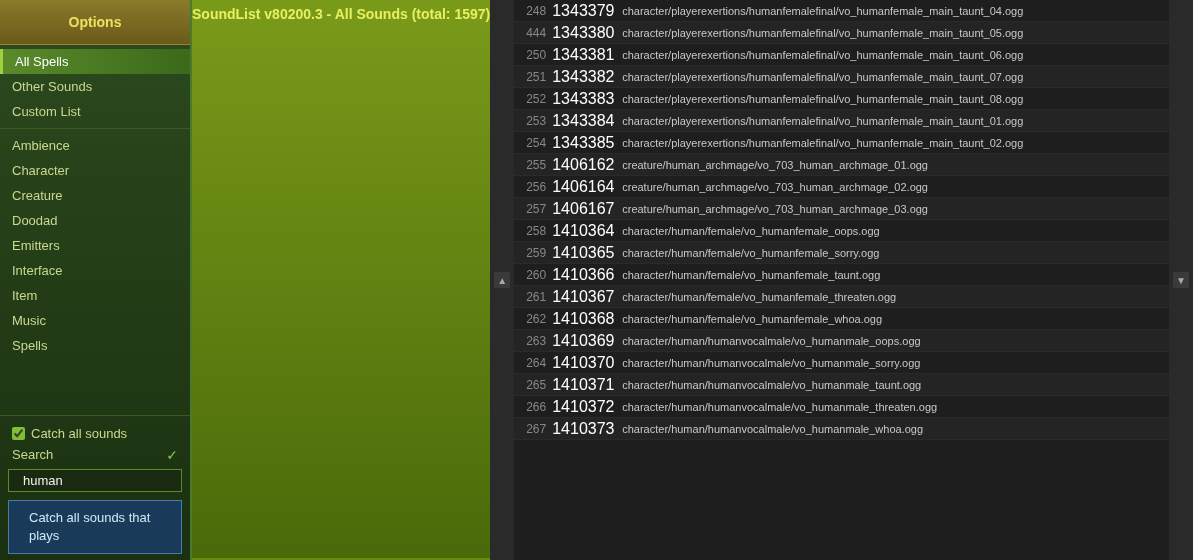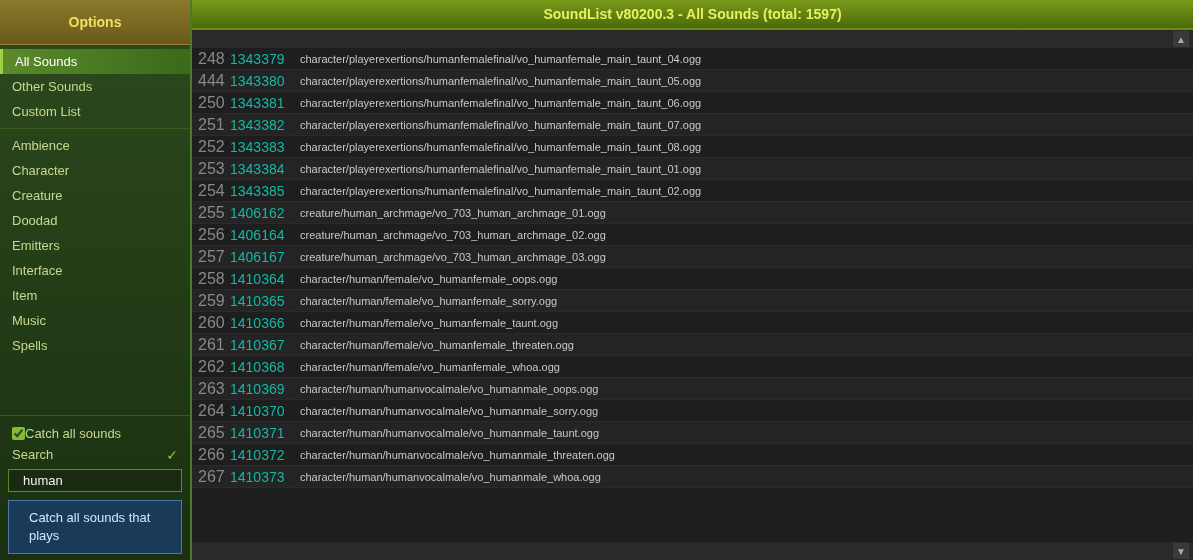--- a/index.html
+++ b/index.html
@@ -58,20 +58,21 @@
     }
 
     .bottom-section {
       padding: 6px 8px;
       border-top: 1px solid #3a5a20;
     }
 
     .catch-all-row {
       display: flex;
       align-items: center;
+      gap: 6px;
       padding: 4px 4px;
       color: #c8d890;
       font-size: 13px;
     }
 
     .catch-all-row input[type="checkbox"] {
       accent-color: #80c030;
     }
 
     .search-row {
@@ -101,21 +102,21 @@
       padding: 8px 20px;
       font-size: 13px;
       margin-top: 8px;
       line-height: 1.4;
     }
 
     
     #main {
       flex: 1;
       display: flex;
-      flex-direction: column;
+      flex-direction: row;
       background: #1a1a1a;
       height: 560px;
       overflow: hidden;
     }
 
     #main-header {
       background: linear-gradient(180deg, #7a9a1a 0%, #4a6a0a 100%);
       text-align: center;
       padding: 6px 0;
       color: #e8f060;
@@ -142,31 +143,31 @@
     .sound-row:nth-child(even) {
       background: #242424;
     }
     .sound-row:nth-child(odd) {
       background: #1e1e1e;
     }
 
     .row-num {
       color: #888;
       width: 32px;
-      text-align: left;
+      text-align: right;
       padding-right: 6px;
-      font-size: 16px;
+      font-size: 12px;
       flex-shrink: 0;
     }
 
     .row-id {
-      color: #14b8a6;
+      color: #ffffff;
       width: 70px;
       flex-shrink: 0;
-      font-size: 14px;
+      font-size: 16px;
     }
 
     .row-path {
       color: #c8c8c8;
       font-size: 11px;
       flex: 1;
       white-space: nowrap;
       overflow: hidden;
     }
 
@@ -202,21 +203,21 @@
 </head>
 <body>
 
 <div id="sidebar">
   <div id="options-header">
     <span>Options</span>
   </div>
 
   <div class="nav-section">
     <div class="nav-item active">
-      <span>All Sounds</span>
+      <span>All Spells</span>
     </div>
     <div class="nav-item">
       <span>Other Sounds</span>
     </div>
     <div class="nav-item">
       <span>Custom List</span>
     </div>
   </div>
 
   <div class="nav-section-2">

